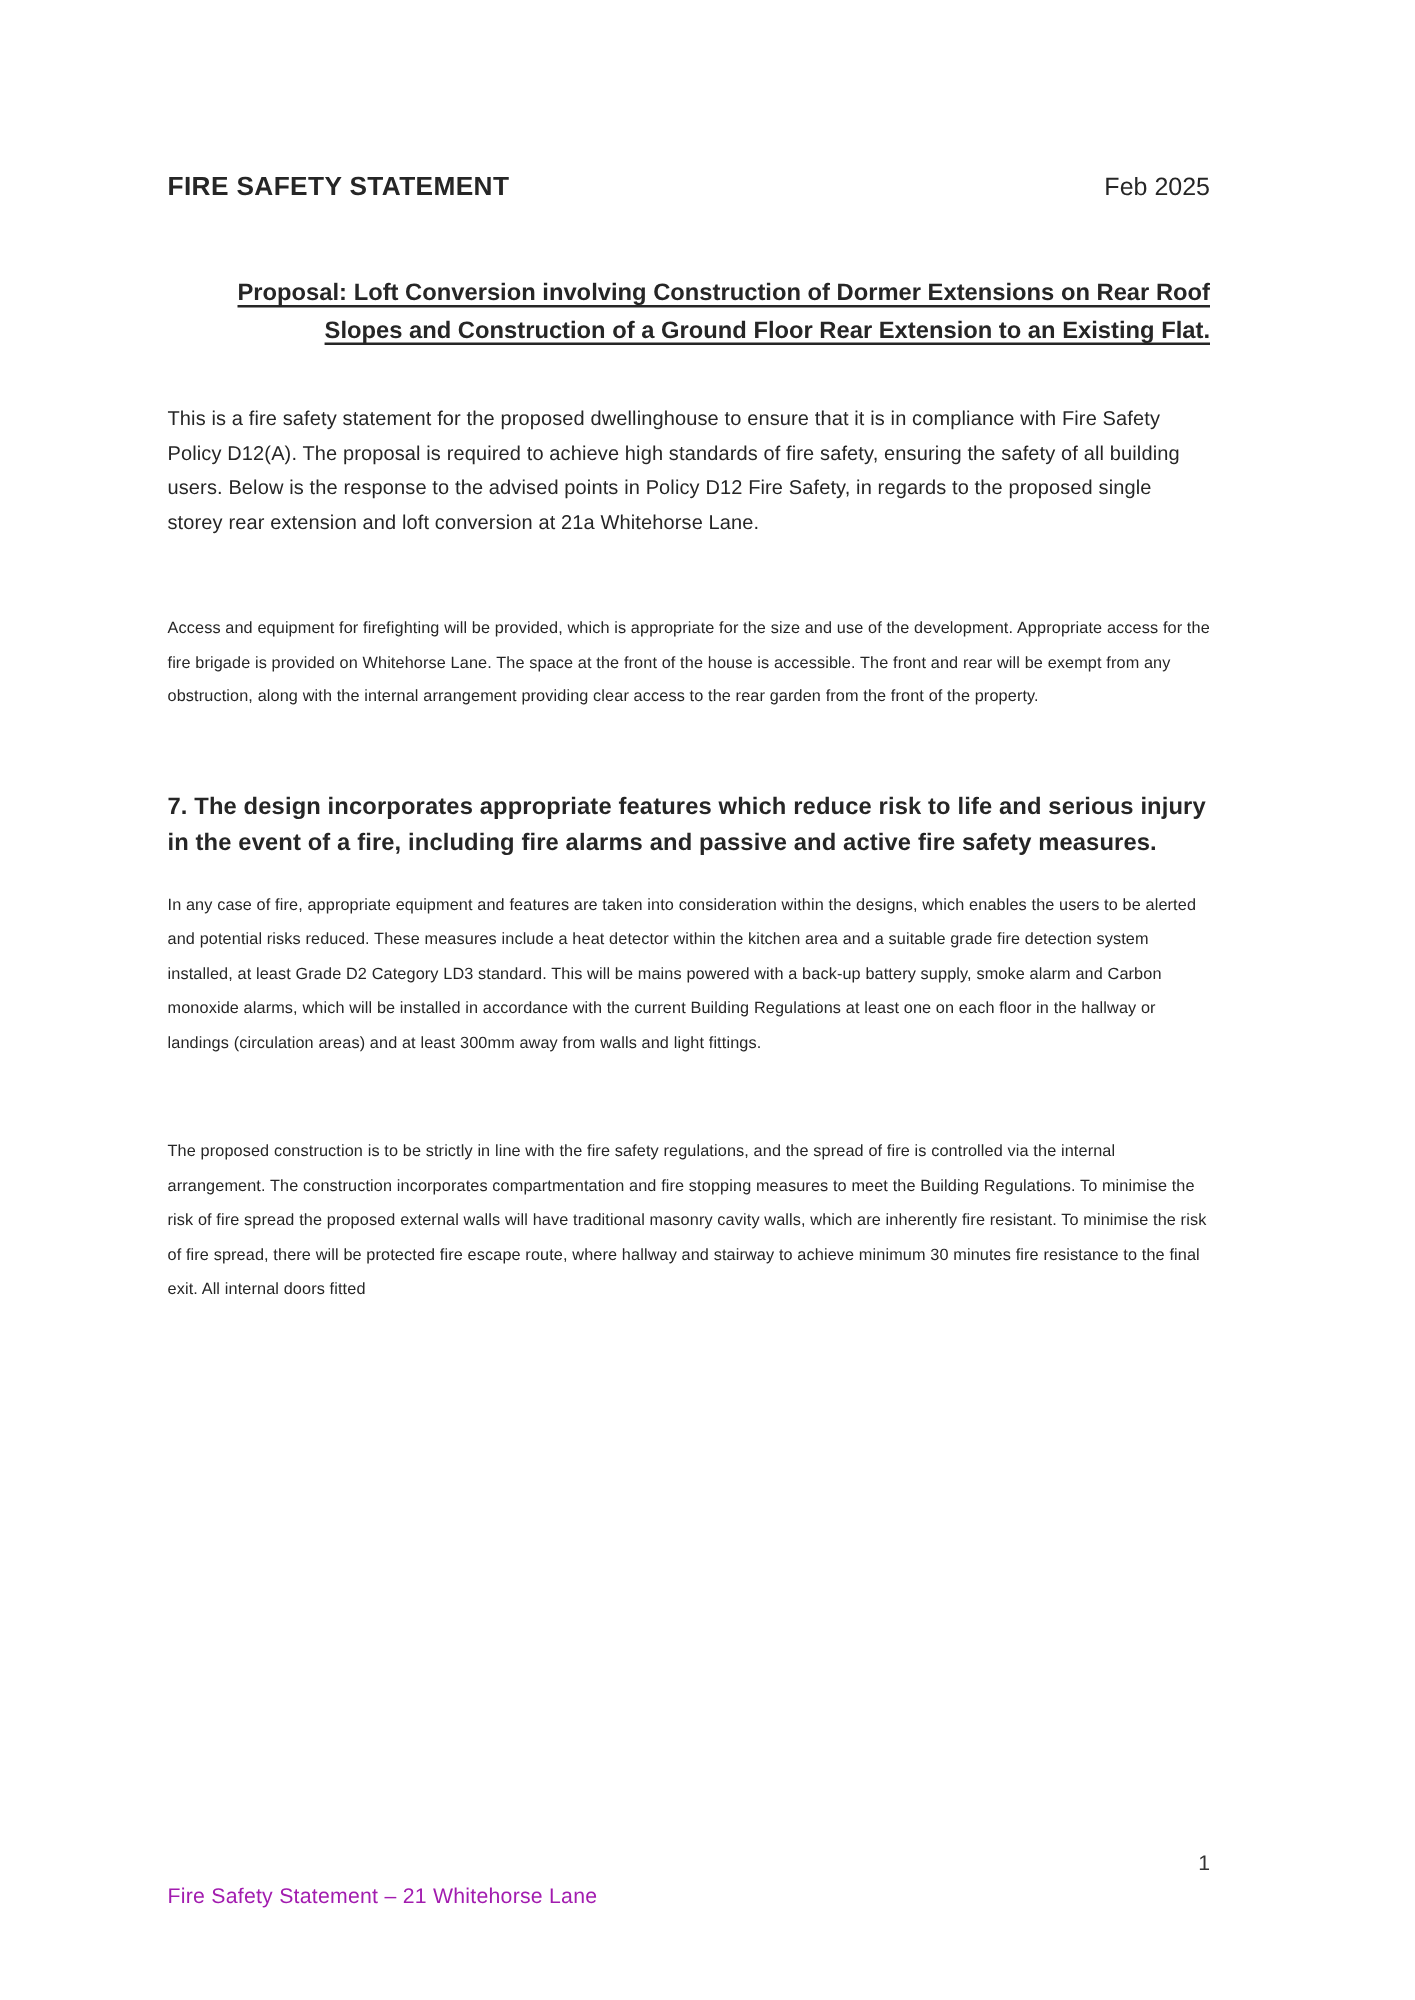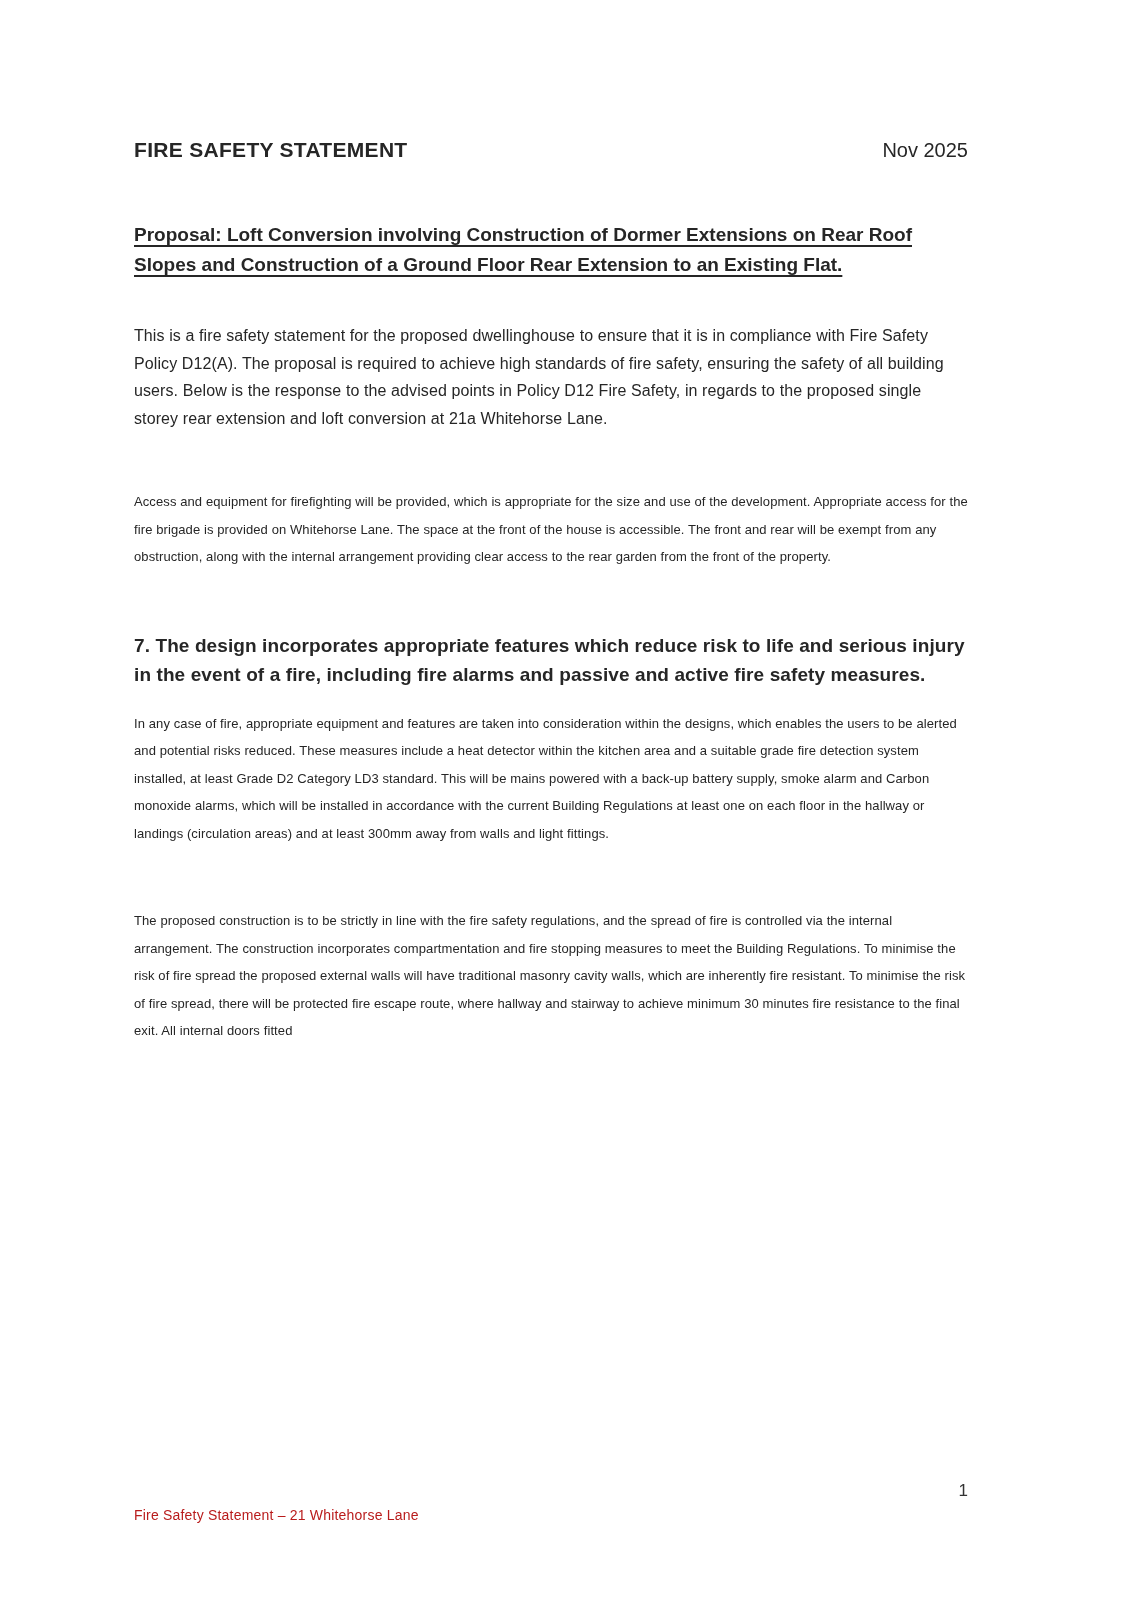--- a/index.html
+++ b/index.html
@@ -32,21 +32,21 @@
   }
   .site-heading, .proposal-heading {
     font-size: 19px;
     font-weight: bold;
     line-height: 30px;
     text-decoration: underline;
     text-decoration-thickness: 2px;
     text-underline-offset: 4px;
     margin: 0 0 16px 0;
   }
-  .proposal-heading { margin-bottom: 42px; }
+  .proposal-heading { margin-bottom: 42px; text-align: right; }
   .body-para {
     font-size: 16px;
     line-height: 27.5px;
     margin: 0 0 56px 0;
     letter-spacing: 0.1px;
   }
   .section { margin: 0; }
   .section-heading {
     font-size: 19px;
     font-weight: bold;
@@ -65,33 +65,33 @@
     position: absolute;
     top: 1481px;
     right: 164px;
     font-size: 17px;
     color: #333333;
   }
   .footer-text {
     position: absolute;
     top: 1507px;
     left: 134px;
-    font-size: 14px;
-    color: #b91c1c;
+    font-size: 17px;
+    color: #a21caf;
     letter-spacing: 0.2px;
   }
 </style>
 </head>
 <body>
 
 <div class="page">
 
   <div class="header-row">
     <span class="doc-title">FIRE SAFETY STATEMENT</span>
-    <span class="doc-date">Nov 2025</span>
+    <span class="doc-date">Feb 2025</span>
   </div>
 
 
   <p class="proposal-heading">Proposal: Loft Conversion involving Construction of Dormer Extensions on Rear Roof Slopes and Construction of a Ground Floor Rear Extension to an Existing Flat.</p>
 
   <p class="body-para">This is a fire safety statement for the proposed dwellinghouse to ensure that it is in compliance with Fire Safety Policy D12(A). The proposal is required to achieve high standards of fire safety, ensuring the safety of all building users. Below is the response to the advised points in Policy D12 Fire Safety, in regards to the proposed single storey rear extension and loft conversion at 21a Whitehorse Lane.</p>
 
   <div class="section">
     <p class="section-body">Access and equipment for firefighting will be provided, which is appropriate for the size and use of the development. Appropriate access for the fire brigade is provided on Whitehorse Lane. The space at the front of the house is accessible. The front and rear will be exempt from any obstruction, along with the internal arrangement providing clear access to the rear garden from the front of the property.</p>
   </div>

